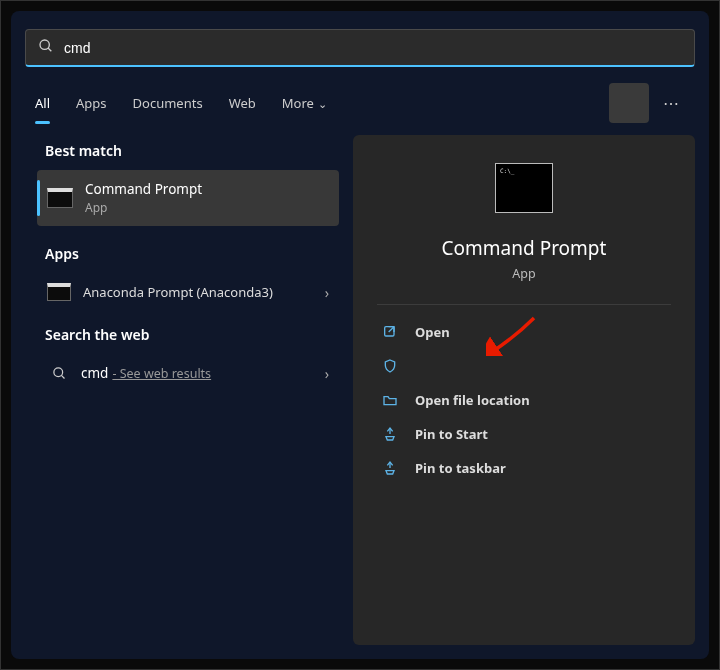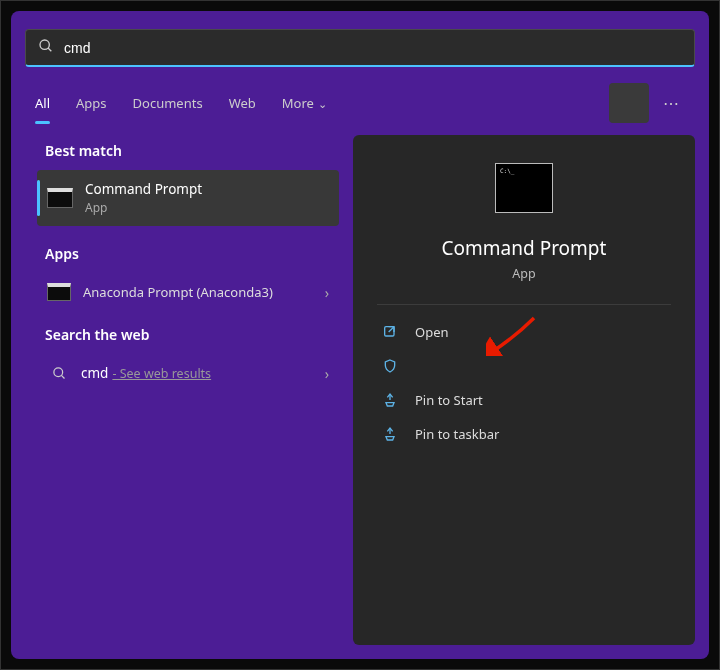--- a/index.html
+++ b/index.html
@@ -7,21 +7,21 @@
     width: 720px; height: 670px;
     background: #0a0a0a;
     font-family: "Segoe UI", system-ui, sans-serif;
     color: #fff;
     overflow: hidden;
     position: relative;
     border: 1px solid #333;
   }
   .panel {
     position: absolute; inset: 10px 10px 10px 10px;
-    background: #4c1d95;
+    background: #0f172a;
     border-radius: 8px;
     display: flex; flex-direction: column;
   }
   
   .searchbar {
     margin: 18px 14px 0 14px;
     height: 38px;
     background: #2b2b2b;
     border: 1px solid #4a4a4a;
     border-bottom: 2px solid #4cc2ff;
@@ -102,21 +102,21 @@
   }
   .preview::after{
     content:"C:\\_"; position:absolute; top:3px; left:4px;
     color:#ddd; font-size:6px; font-family:monospace;
   }
   .detail-title { text-align:center; font-size:19px; margin-top:22px; font-weight:400;}
   .detail-sub { text-align:center; font-size:12.5px; color:#bbb; margin-top:4px;}
   .divider { height:1px; background:#3c3c3c; margin:22px 0 10px 0;}
   .action {
     display:flex; align-items:center; padding:8px 4px;
-    font-size:13px; color:#ddd; cursor:pointer; border-radius:4px;
+    font-size:13px; color:#ddd; cursor:pointer; border-radius:4px;font-weight:bold;
   }
   .action .aicon {
     width:18px; height:18px; margin-right:16px;
     display:inline-flex; align-items:center; justify-content:center;
   }
   .action svg { width:16px; height:16px; }
   
   .arrow {
     position:absolute;
     left:485px; top:315px;
@@ -203,20 +203,28 @@
             </svg>
         </span>
         <span>Open</span>
       </div>
       <div class="action">
         <span class="aicon">
           <svg viewBox="0 0 24 24" fill="none" stroke="#5db3e6" stroke-width="2">
               <path d="M12 3l7 3v5c0 5-3 8-7 10-4-2-7-5-7-10V6z"></path>
             </svg>
         </span>
+      </div>
+      <div class="action">
+        <span class="aicon">
+          <svg viewBox="0 0 24 24" fill="none" stroke="#5db3e6" stroke-width="2">
+              <path d="M3 7h6l2 3h10v9H3z"></path>
+            </svg>
+        </span>
+        <span>Open file location</span>
       </div>
       <div class="action">
         <span class="aicon">
           <svg viewBox="0 0 24 24" fill="none" stroke="#5db3e6" stroke-width="2">
               <path d="M12 3v9"></path>
               <path d="M8 8l4-5 4 5"></path>
               <path d="M6 16h12l-2 5H8z"></path>
             </svg>
         </span>
         <span>Pin to Start</span>

